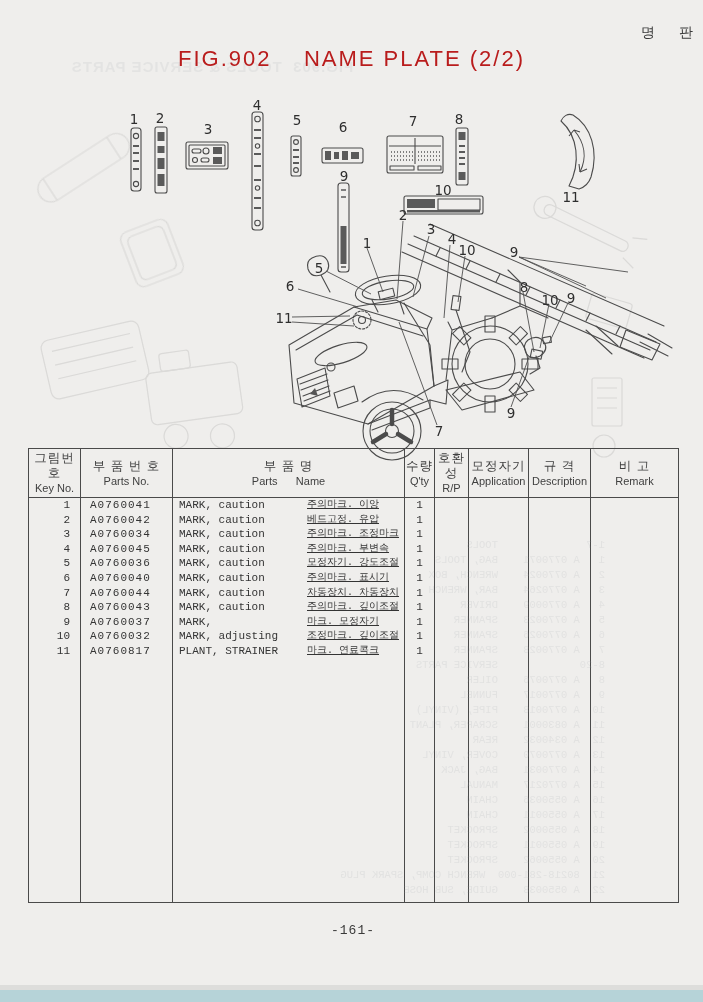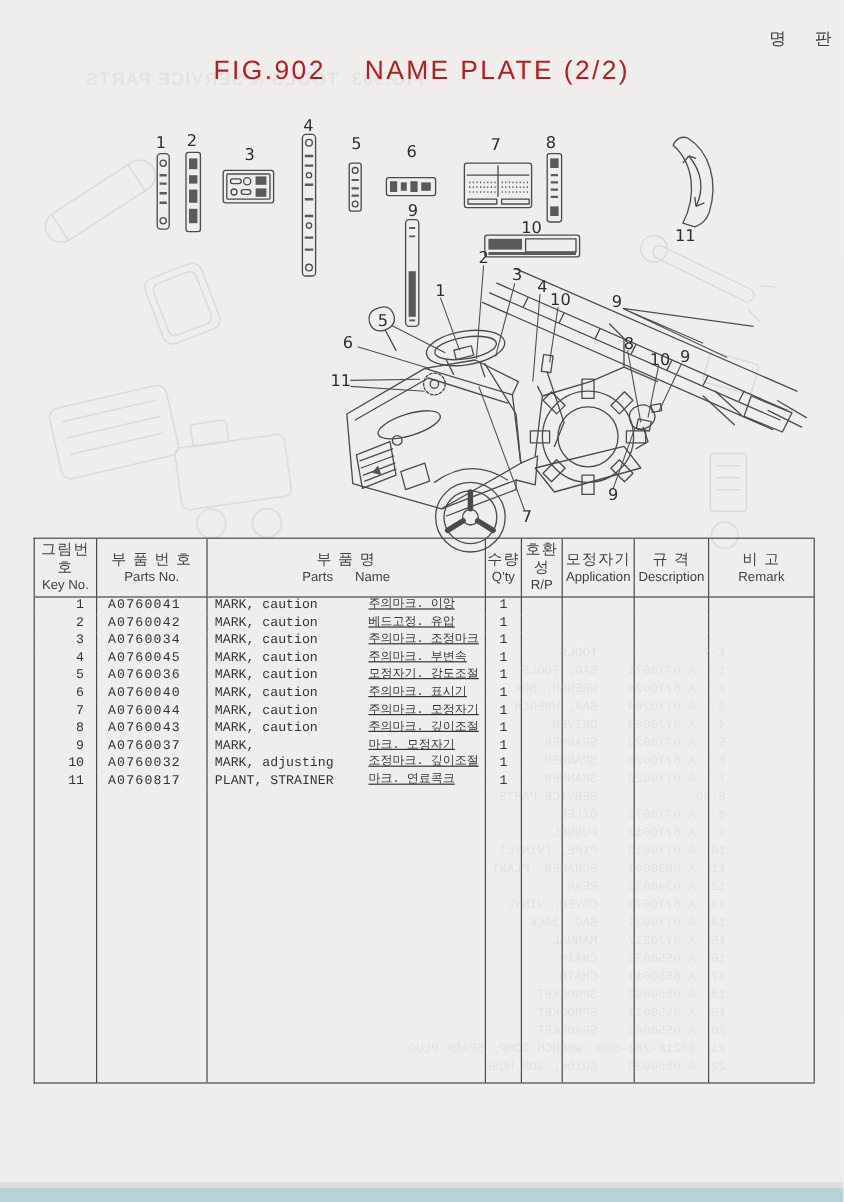--- a/index.html
+++ b/index.html
@@ -371,21 +371,21 @@
           <td class="c-name"><span class="nm-en">MARK, caution</span><span class="nm-kr">주의마크. 표시기</span></td>
           <td class="c-qty">1</td>
           <td class="c-rp"></td>
           <td class="c-application"></td>
           <td class="c-description"></td>
           <td class="c-remark"></td>
         </tr>
         <tr>
           <td class="c-key">7</td>
           <td class="c-part-no">A0760044</td>
-          <td class="c-name"><span class="nm-en">MARK, caution</span><span class="nm-kr">주의마크. 모정자기</span></td>
+          <td class="c-name"><span class="nm-en">MARK, caution</span><span class="nm-kr">차동장치. 차동장치</span></td>
           <td class="c-qty">1</td>
           <td class="c-rp"></td>
           <td class="c-application"></td>
           <td class="c-description"></td>
           <td class="c-remark"></td>
         </tr>
         <tr>
           <td class="c-key">8</td>
           <td class="c-part-no">A0760043</td>
           <td class="c-name"><span class="nm-en">MARK, caution</span><span class="nm-kr">주의마크. 깊이조절</span></td>
@@ -458,15 +458,16 @@
       <div class="gline">15  A 0770217    MANUAL</div>
       <div class="gline">16  A 0550036    CHAIN</div>
       <div class="gline">17  A 0550011    CHAIN</div>
       <div class="gline">18  A 0550002    SPROCKET</div>
       <div class="gline">19  A 0550011    SPROCKET</div>
       <div class="gline">20  A 0550062    SPROCKET</div>
       <div class="gline">21  80218-281-000  WRENCH COMP, SPARK PLUG</div>
       <div class="gline">22  A 0550038    GUIDE, SUB HOSE</div>
     </div>
 
+  <div class="page-number">-161-</div>
   <div class="footer-gray"></div>
   <div class="footer-strip"></div>
 </div>
 
 </body></html>

